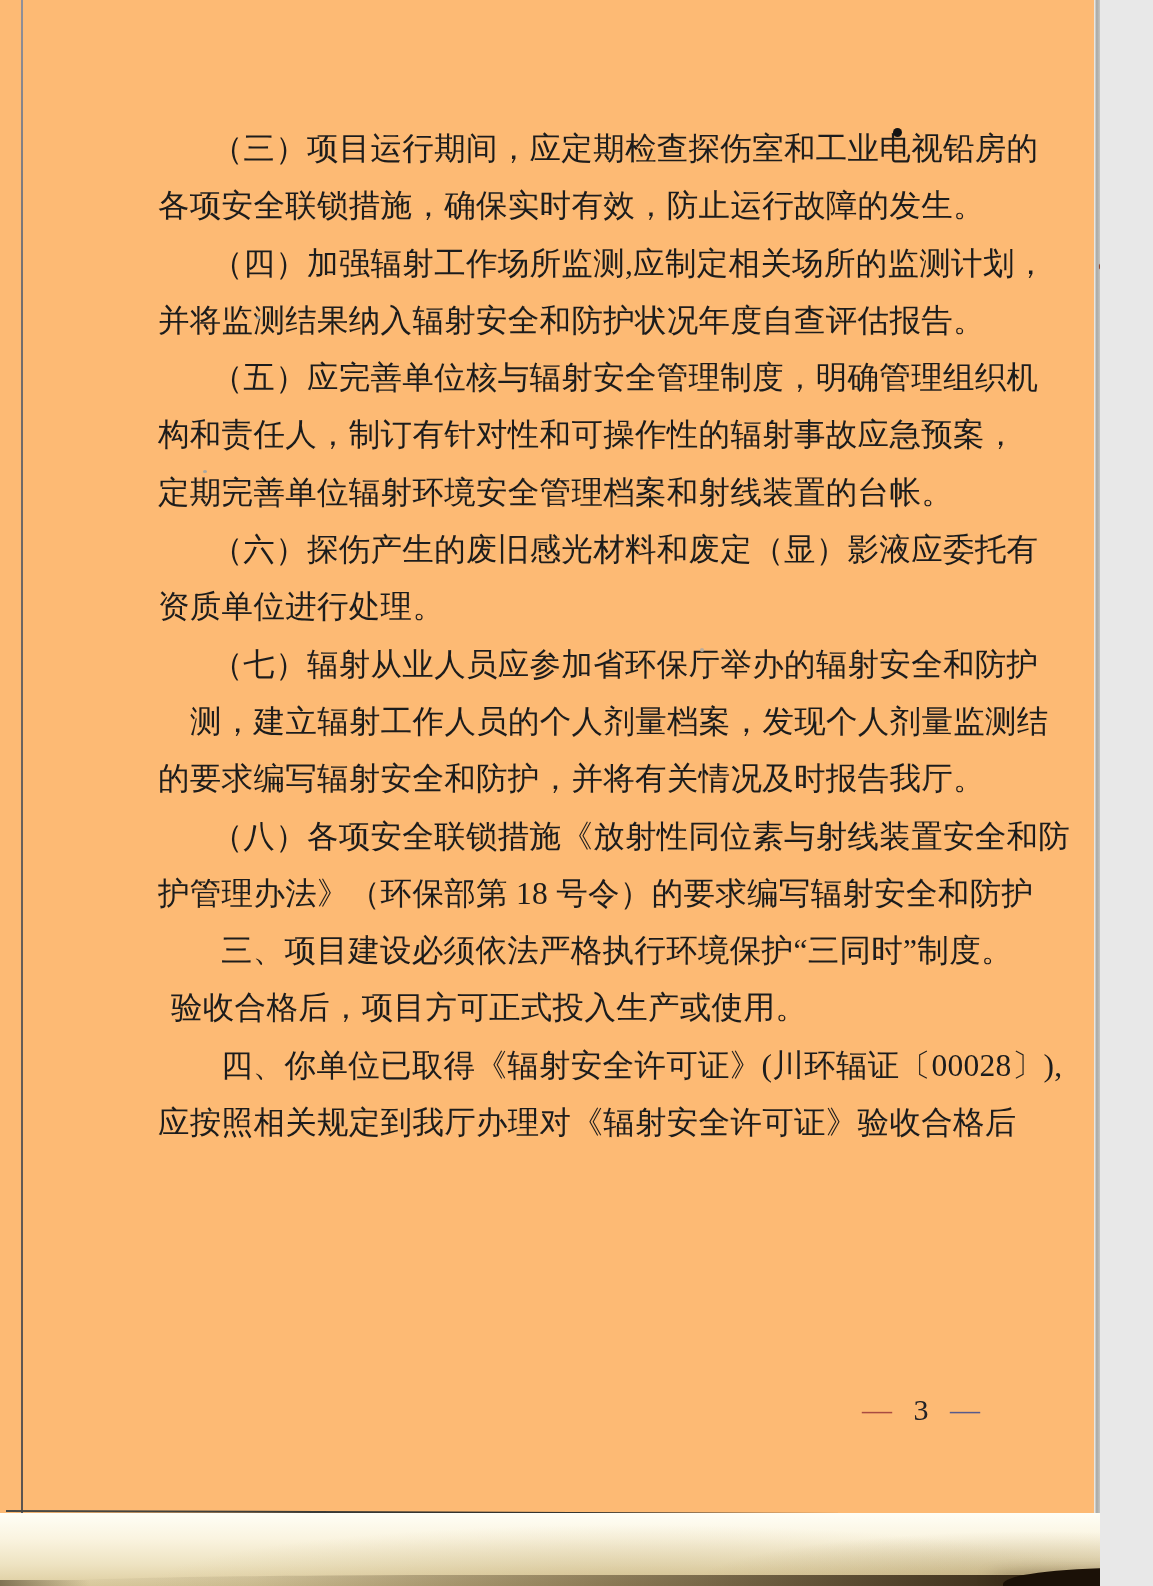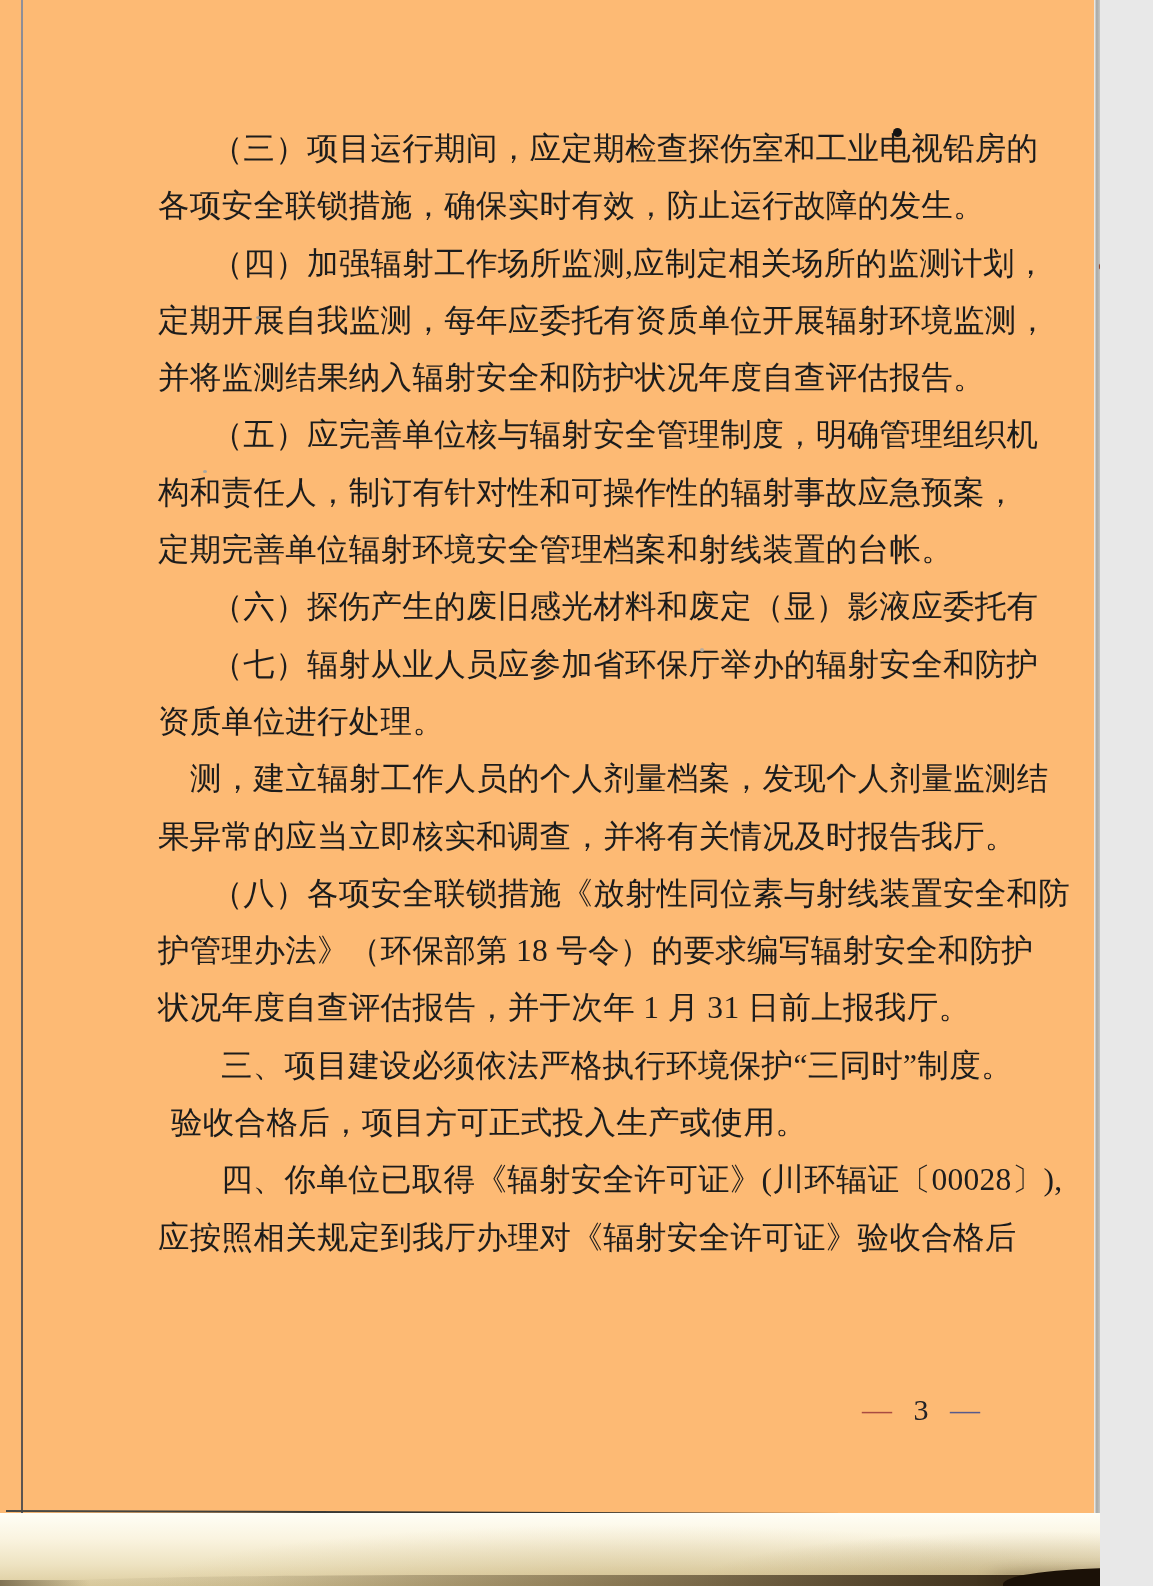--- a/index.html
+++ b/index.html
@@ -172,33 +172,31 @@
 
 <div class="page">
 
   <div class="left-rule"></div>
   <div class="right-edge"></div>
 
   <div class="text-block">
       <div class="line" style="text-indent: 1.7em;">（三）项目运行期间，应定期检查探伤室和工业电视铅房的</div>
       <div class="line" style="text-indent: 0em;">各项安全联锁措施，确保实时有效，防止运行故障的发生。</div>
       <div class="line" style="text-indent: 1.7em;">（四）加强辐射工作场所监测,应制定相关场所的监测计划，</div>
-      <div class="line" style="text-indent: 0em;">定期开展自我监测，每年应委托有资质单位开展辐射环境监测，</div>
       <div class="line" style="text-indent: 0em;">并将监测结果纳入辐射安全和防护状况年度自查评估报告。</div>
       <div class="line" style="text-indent: 1.7em;">（五）应完善单位核与辐射安全管理制度，明确管理组织机</div>
       <div class="line" style="text-indent: 0em;">构和责任人，制订有针对性和可操作性的辐射事故应急预案，</div>
       <div class="line" style="text-indent: 0em;">定期完善单位辐射环境安全管理档案和射线装置的台帐。</div>
       <div class="line" style="text-indent: 1.7em;">（六）探伤产生的废旧感光材料和废定（显）影液应委托有</div>
+      <div class="line" style="text-indent: 0em;">资质单位进行处理。</div>
       <div class="line" style="text-indent: 1.7em;">（七）辐射从业人员应参加省环保厅举办的辐射安全和防护</div>
-      <div class="line" style="text-indent: 0em;">资质单位进行处理。</div>
       <div class="line" style="text-indent: 0em; margin-left: 32px;">测，建立辐射工作人员的个人剂量档案，发现个人剂量监测结</div>
-      <div class="line" style="text-indent: 0em;">果异常的应当立即核实和调查，并将有关情况及时报告我厅。</div>
+      <div class="line" style="text-indent: 0em;">的要求编写辐射安全和防护，并将有关情况及时报告我厅。</div>
       <div class="line" style="text-indent: 1.7em;">（八）各项安全联锁措施《放射性同位素与射线装置安全和防</div>
       <div class="line" style="text-indent: 0em;">护管理办法》（环保部第 18 号令）的要求编写辐射安全和防护</div>
-      <div class="line" style="text-indent: 0em;">状况年度自查评估报告，并于次年 1 月 31 日前上报我厅。</div>
       <div class="line" style="text-indent: 2em;">三、项目建设必须依法严格执行环境保护“三同时”制度。</div>
       <div class="line" style="text-indent: 0em; margin-left: 13px;">验收合格后，项目方可正式投入生产或使用。</div>
       <div class="line" style="text-indent: 2em;">四、你单位已取得《辐射安全许可证》(川环辐证〔00028〕),</div>
       <div class="line" style="text-indent: 0em;">应按照相关规定到我厅办理对《辐射安全许可证》验收合格后</div>
     </div>
 
   <div class="page-number">
     <span class="dash-left">—</span>
     <span class="num">3</span>
     <span class="dash-right">—</span>

